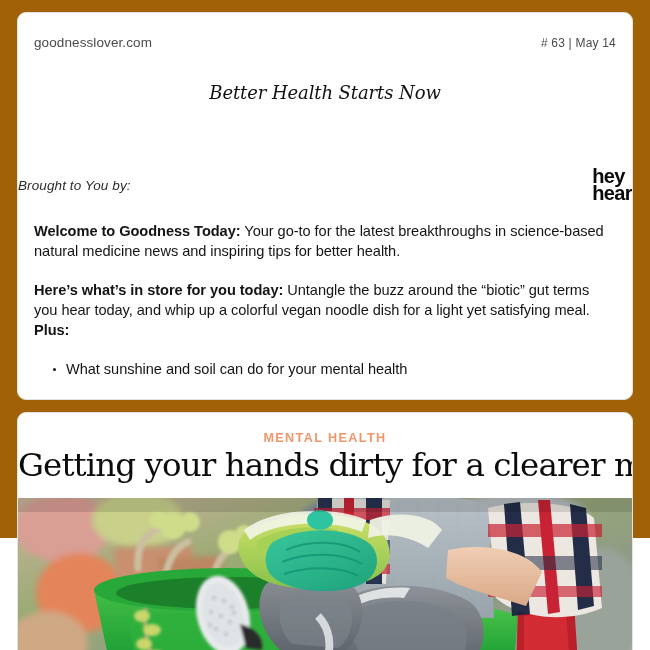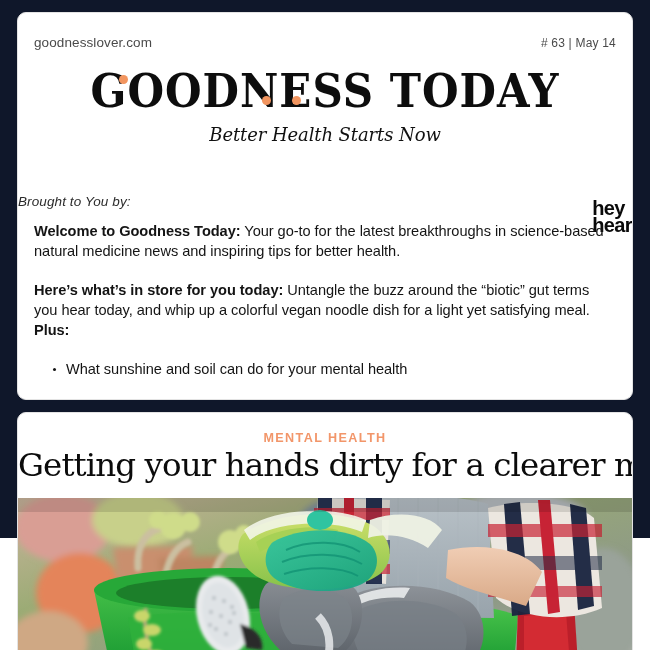--- a/index.html
+++ b/index.html
@@ -12,21 +12,21 @@
   }
   body {
     font-family: "Liberation Sans", sans-serif;
     -webkit-font-smoothing: antialiased;
   }
 
   .page {
     width: 650px;
     height: 538px;
     position: relative;
-    background: #0f172a;
+    background: #a16207;
     box-sizing: border-box;
   }
 
   
   .card {
     position: absolute;
     left: 17px;
     width: 616px;
     box-sizing: border-box;
     background: #ffffff;
@@ -128,21 +128,21 @@
   }
   .brandmark {
     position: relative;
     line-height: 0.86;
     font-weight: 700;
     font-size: 20px;
     letter-spacing: -0.6px;
     color: #0a0a0a;
     text-align: left;
   }
-  .brandmark .l1 { display: block; margin-top: 32px; }
+  .brandmark .l1 { display: block; }
   .brandmark .l2 { display: block; }
   .brand-moon {
     position: absolute;
     top: -1px;
     left: 40px;
     width: 17px;
     height: 17px;
     border-radius: 50%;
     background: #0a0a0a;
   }
@@ -242,26 +242,20 @@
 <div class="page">
 
   <div class="card card-main">
 
     <div class="meta-row">
       <span class="meta-site">goodnesslover.com</span>
       <span class="meta-issue"># 63 |  May 14</span>
     </div>
 
     <div class="masthead">
-      <div class="logo-wrap">
-        <div class="logo">GOODNESS TODAY</div>
-        <span class="dot dot-g"></span>
-        <span class="dot dot-s1"></span>
-        <span class="dot dot-s2"></span>
-      </div>
       <div class="tagline">Better Health Starts Now</div>
     </div>
 
     <div class="sponsor">
       <span class="sponsor-label">Brought to You by:</span>
       <span class="brandmark">
         <span class="l1">hey</span>
         <span class="l2">hear</span>
         <span class="brand-moon"></span>
       </span>

